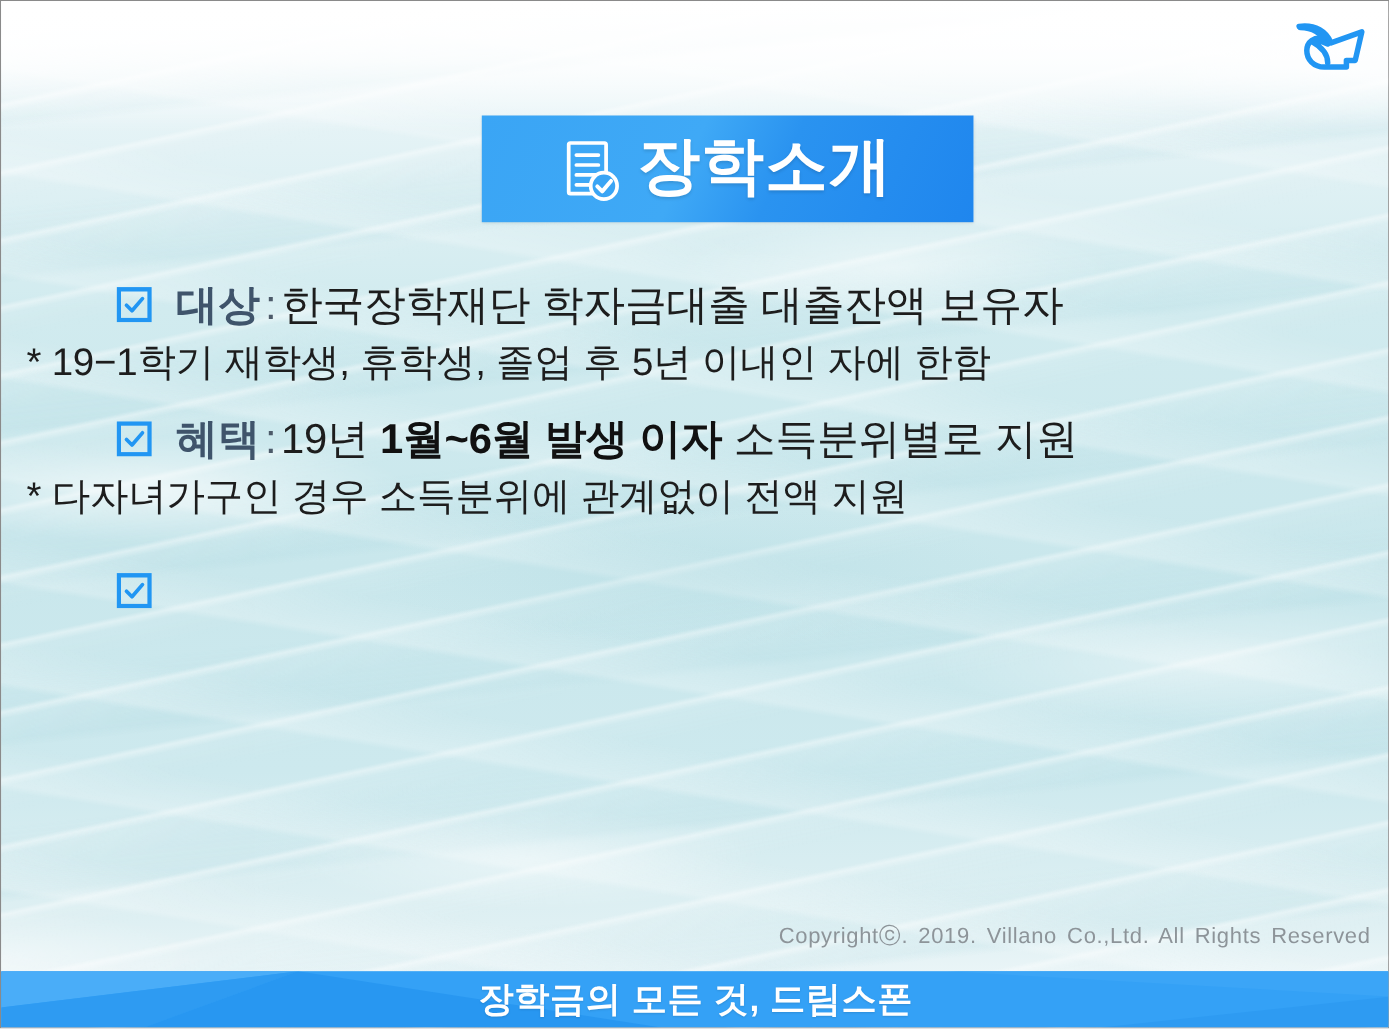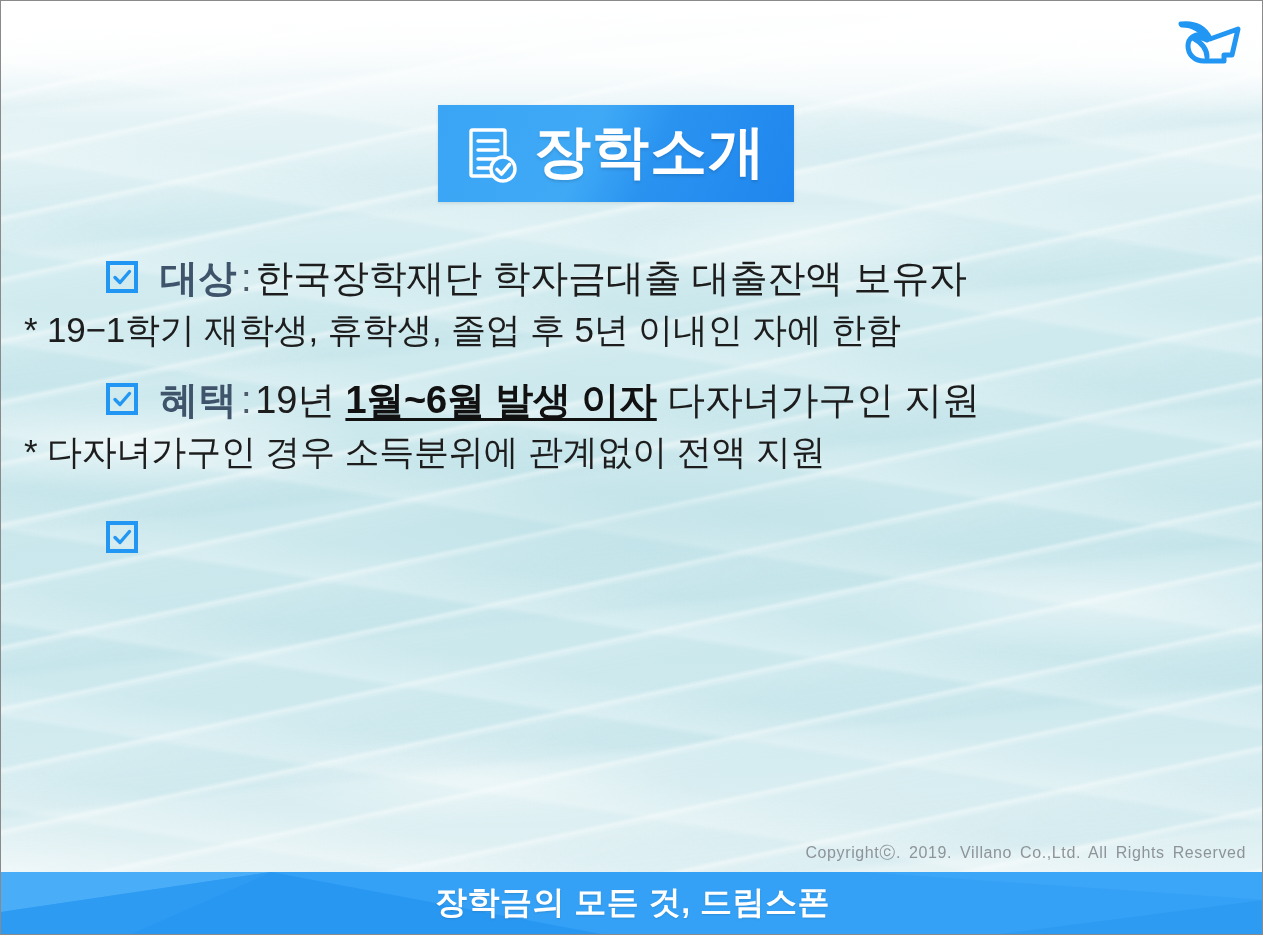--- a/index.html
+++ b/index.html
@@ -89,21 +89,21 @@
     right: 14px;
     width: 72px;
     height: 68px;
   }
 
   
   .title-banner {
     position: absolute;
     left: 437px;
     top: 104px;
-    width: 356px;
+    width: 447px;
     height: 97px;
     background: linear-gradient(115deg, #3aa5f5 0%, #3fa9f6 42%, #2a93f0 60%, #1f86ee 100%);
     display: flex;
     align-items: center;
     justify-content: center;
     gap: 16px;
     box-shadow: 0 1px 3px rgba(0,0,0,0.10);
   }
   .title-icon {
     width: 52px;
@@ -156,54 +156,53 @@
     letter-spacing: 0.5px;
   }
   .colon {
     color: #4c5a69;
     font-weight: normal;
     padding: 0 4px;
   }
   .em {
     font-weight: bold;
     color: #111111;
-    text-decoration: underline;
     text-underline-offset: 5px;
     text-decoration-thickness: 3px;
   }
   .subline {
     font-size: 35px;
     line-height: 46px;
     color: #1d1d1d;
     white-space: nowrap;
     margin-top: 2px;
     letter-spacing: -0.2px;
   }
   .gap-lg { height: 22px; }
   .gap-md { height: 16px; }
 
   
   .copyright {
     position: absolute;
     right: 16px;
     bottom: 70px;
-    font-size: 16px;
+    font-size: 20px;
     color: #8d9499;
     letter-spacing: 0.6px;
     word-spacing: 3px;
     white-space: nowrap;
   }
 
   
   .bottom-bar {
     position: absolute;
     left: 0;
     bottom: 0;
     width: 1263px;
-    height: 62px;
+    height: 51px;
     background: #34a1f6;
     overflow: hidden;
     display: flex;
     align-items: center;
     justify-content: center;
   }
   .facet {
     position: absolute;
     top: 0;
     left: 0;
@@ -268,21 +267,21 @@
     <div class="gap-lg"></div>
 
     <div class="row">
       <span class="checkbox">
         <svg viewBox="0 0 32 32" width="32" height="32" aria-hidden="true">
           <rect x="2" y="2" width="28" height="28" fill="none" stroke="#2196f3" stroke-width="4"></rect>
           <path d="M9 16.5 L14 21.5 L23.5 10.5" fill="none" stroke="#2196f3" stroke-width="3.4" stroke-linecap="round" stroke-linejoin="round"></path>
         </svg>
       </span>
       <span class="line">
-        <span class="label">혜택</span><span class="colon">:</span><span>19년 </span><span class="em">1월~6월 발생 이자</span><span> 다자녀가구인 지원</span>
+        <span class="label">혜택</span><span class="colon">:</span><span>19년 </span><span class="em">1월~6월 발생 이자</span><span> 소득분위별로 지원</span>
       </span>
     </div>
     <div class="subline">* 다자녀가구인 경우 소득분위에 관계없이 전액 지원</div>
     <div class="gap-lg"></div>
 
     <div class="gap-md"></div>
 
     <div class="row">
       <span class="checkbox">
         <svg viewBox="0 0 32 32" width="32" height="32" aria-hidden="true">

